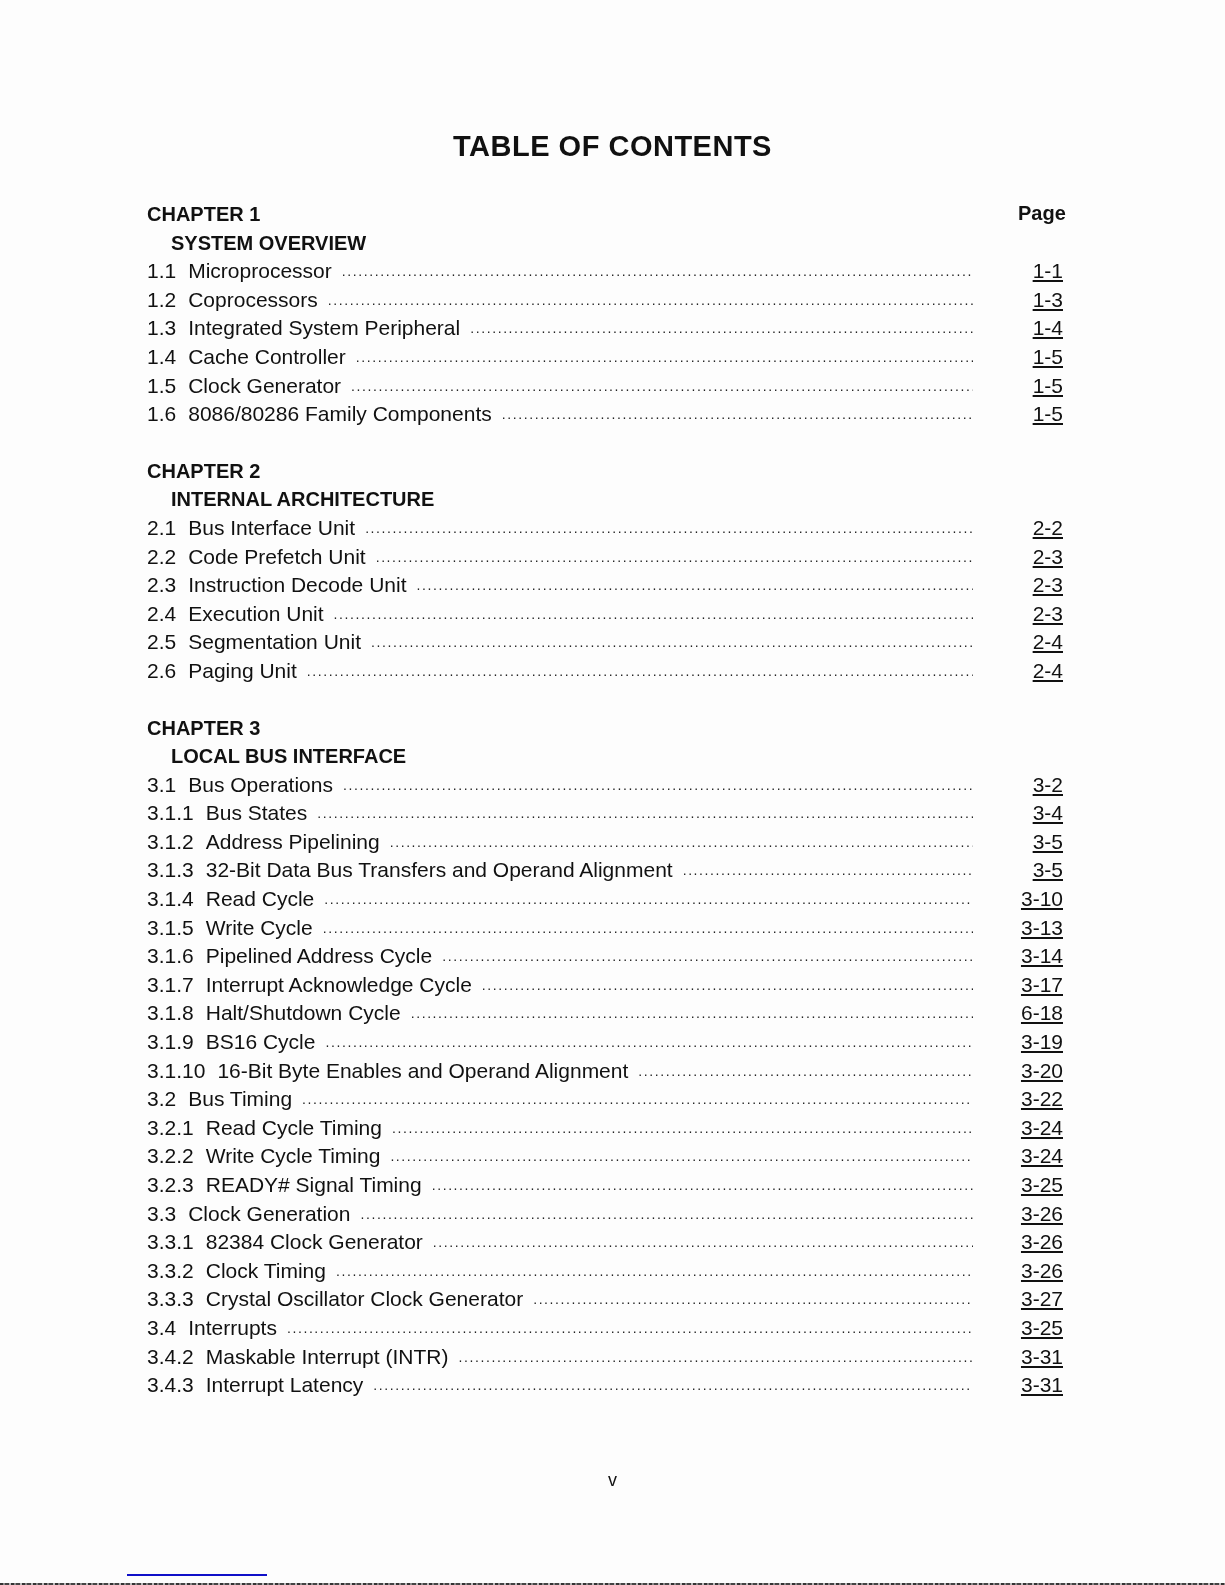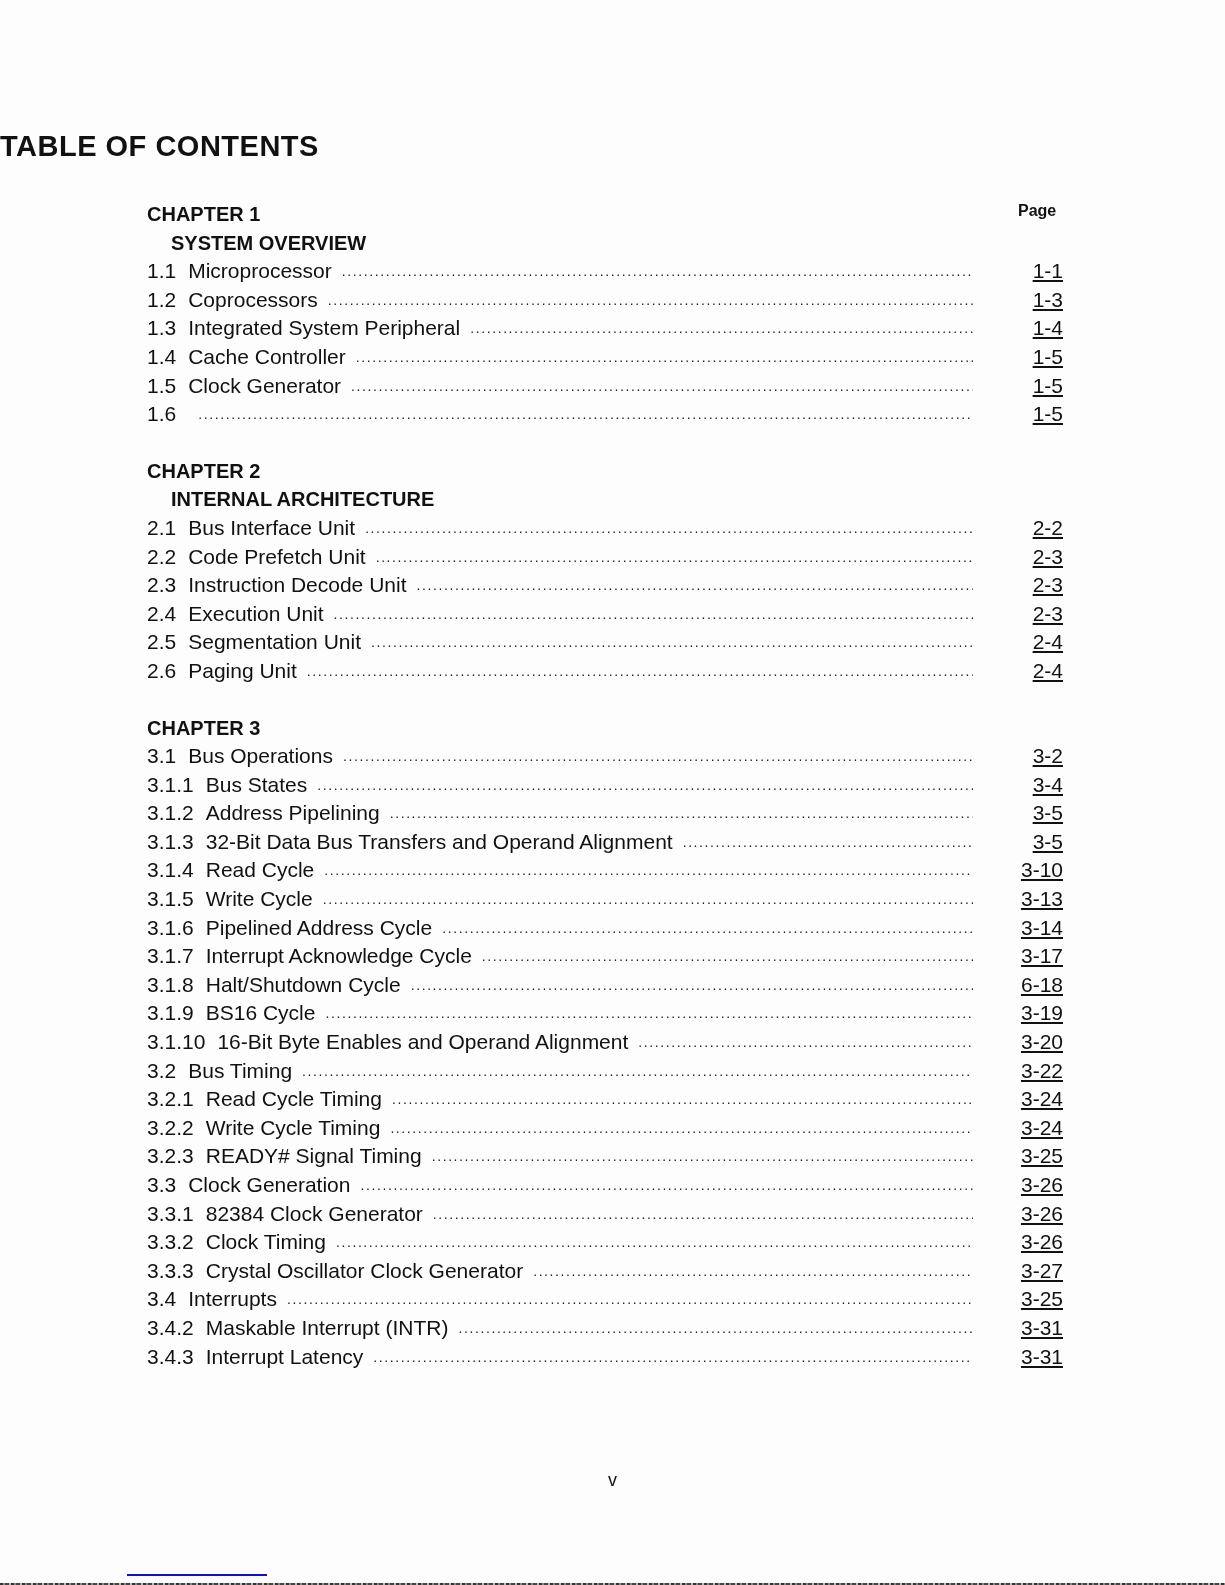--- a/index.html
+++ b/index.html
@@ -10,30 +10,31 @@
       position: relative;
       overflow: hidden;
       font-family: "Liberation Sans", "DejaVu Sans", sans-serif;
       color: #111;
     }
     .page-title {
       position: absolute;
       top: 130px;
       left: 0;
       width: 1225px;
+      text-align: center;
       font-weight: bold;
       font-size: 29px;
       letter-spacing: 0.5px;
     }
     .page-header-label {
       position: absolute;
       top: 202px;
       left: 1018px;
       font-weight: bold;
-      font-size: 16px;
+      font-size: 20px;
     }
     .toc {
       position: absolute;
       top: 200px;
       left: 147px;
       width: 916px;
     }
     .chapter { margin-bottom: 28px; }
     .chapter-label, .chapter-title {
       font-weight: bold;
@@ -129,20 +130,21 @@
         <span class="entry-page">1-5</span>
       </div>
       <div class="entry">
         <span class="entry-num">1.5</span>
         <span class="entry-title">Clock Generator</span>
         <span class="leader"></span>
         <span class="entry-page">1-5</span>
       </div>
       <div class="entry">
         <span class="entry-num">1.6</span>
+        <span class="entry-title">8086/80286 Family Components</span>
         <span class="leader"></span>
         <span class="entry-page">1-5</span>
       </div>
     </div>
     <div class="chapter">
       <div class="chapter-label">CHAPTER 2</div>
       <div class="chapter-title">INTERNAL ARCHITECTURE</div>
       <div class="entry">
         <span class="entry-num">2.1</span>
         <span class="entry-title">Bus Interface Unit</span>
@@ -175,20 +177,21 @@
       </div>
       <div class="entry">
         <span class="entry-num">2.6</span>
         <span class="entry-title">Paging Unit</span>
         <span class="leader"></span>
         <span class="entry-page">2-4</span>
       </div>
     </div>
     <div class="chapter">
       <div class="chapter-label">CHAPTER 3</div>
+      <div class="chapter-title">LOCAL BUS INTERFACE</div>
       <div class="entry">
         <span class="entry-num">3.1</span>
         <span class="entry-title">Bus Operations</span>
         <span class="leader"></span>
         <span class="entry-page">3-2</span>
       </div>
       <div class="entry">
         <span class="entry-num">3.1.1</span>
         <span class="entry-title">Bus States</span>
         <span class="leader"></span>

